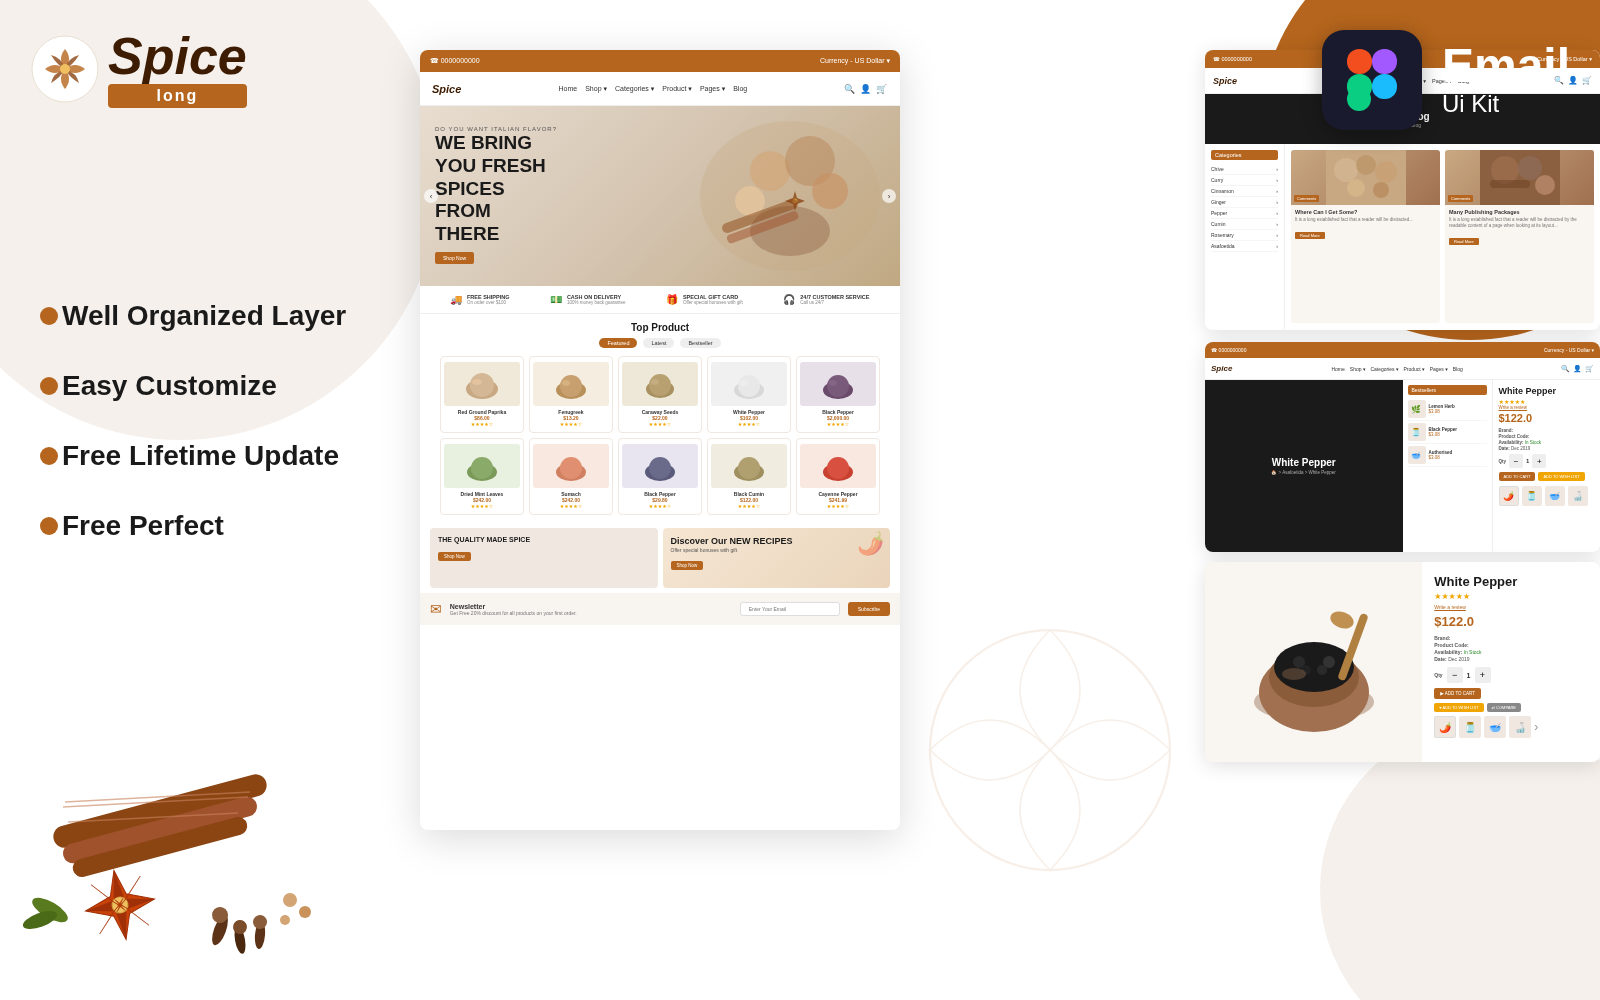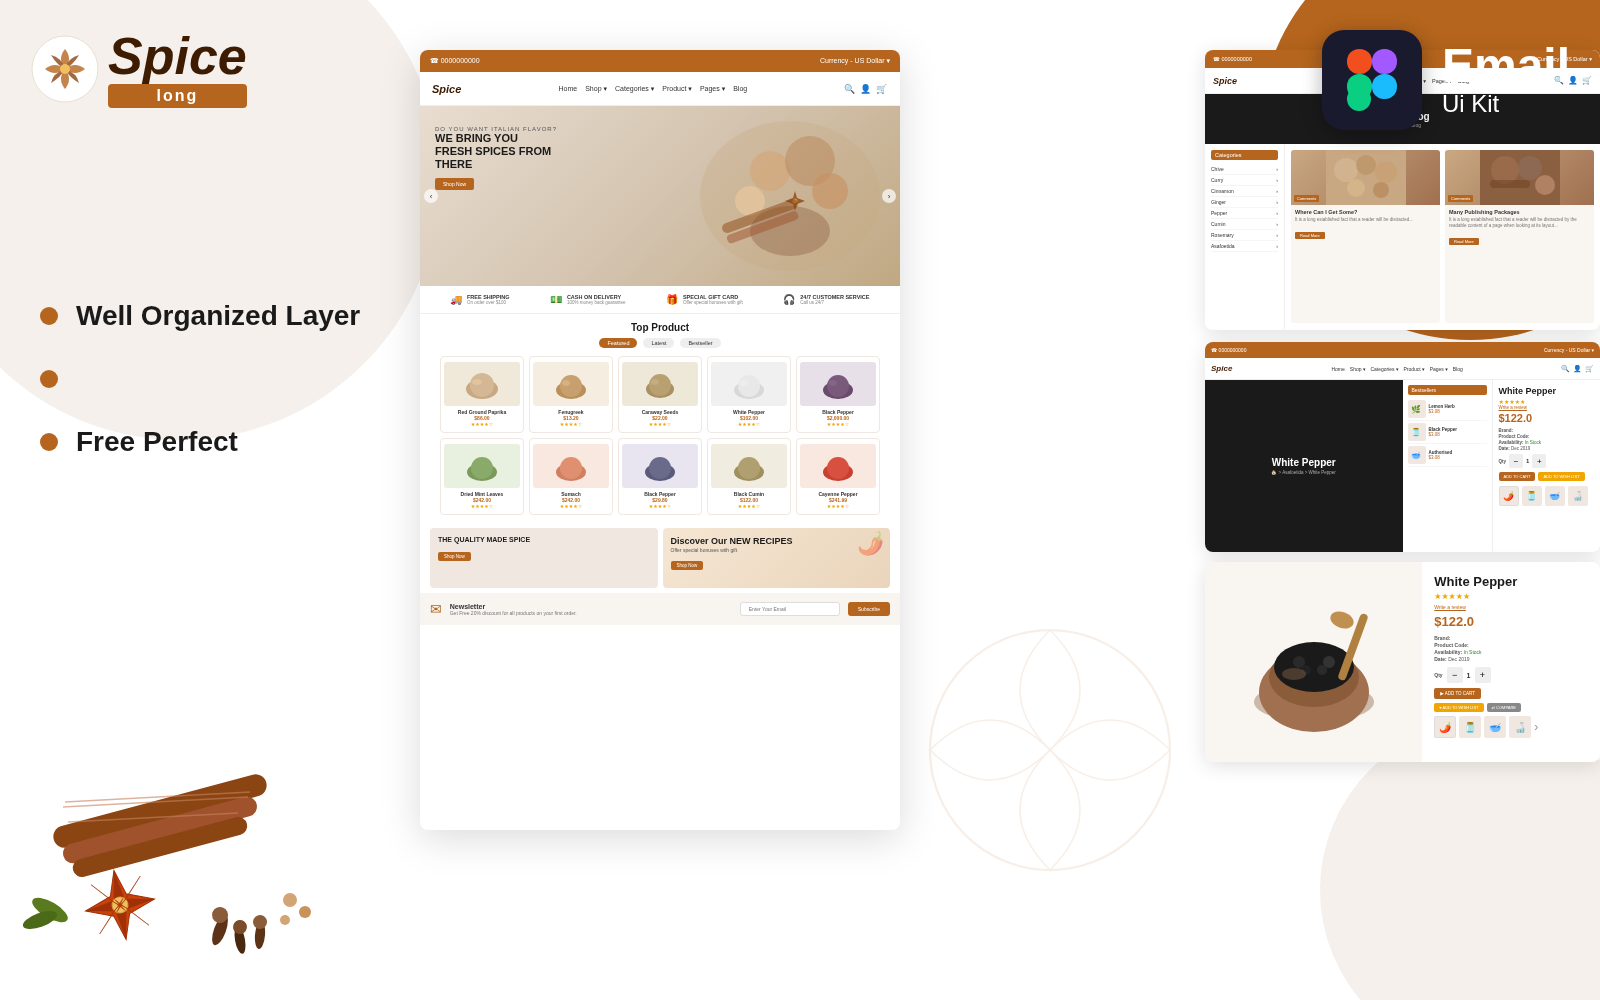--- a/index.html
+++ b/index.html
@@ -95,21 +95,21 @@
 
     
     .feature-list {
       position: absolute;
       top: 300px;
       left: 40px;
     }
     .feature-item {
       display: flex;
       align-items: center;
-      gap: 18px;
+      gap: 4px;
       margin-bottom: 38px;
     }
     .feature-dot {
       width: 18px;
       height: 18px;
       background: #b5651d;
       border-radius: 50%;
       flex-shrink: 0;
     }
     .feature-text {
@@ -228,21 +228,21 @@
       left: 15px;
       top: 20px;
     }
     .mock-hero-sub {
       font-size: 6px;
       color: #555;
       text-transform: uppercase;
       letter-spacing: 1px;
     }
     .mock-hero-title {
-      font-size: 11px;
+      font-size: 19px;
       font-weight: 900;
       color: #1a1a1a;
       line-height: 1.2;
       max-width: 120px;
     }
     .mock-hero-btn {
       background: #b5651d;
       color: #fff;
       font-size: 5px;
       padding: 3px 8px;
@@ -687,20 +687,25 @@
     </div>
   </div>
 
   <div class="feature-list">
     <div class="feature-item">
       <div class="feature-dot"></div>
       <span class="feature-text">Well Organized Layer</span>
     </div>
     <div class="feature-item">
       <div class="feature-dot"></div>
+      <span class="feature-text">Easy Customize</span>
+    </div>
+    <div class="feature-item">
+      <div class="feature-dot"></div>
+      <span class="feature-text">Free Lifetime Update</span>
     </div>
     <div class="feature-item">
       <div class="feature-dot"></div>
       <span class="feature-text">Free Perfect</span>
     </div>
   </div>
 
   <div class="spice-img">
     <svg width="360" height="280" viewBox="0 0 360 280">
 

